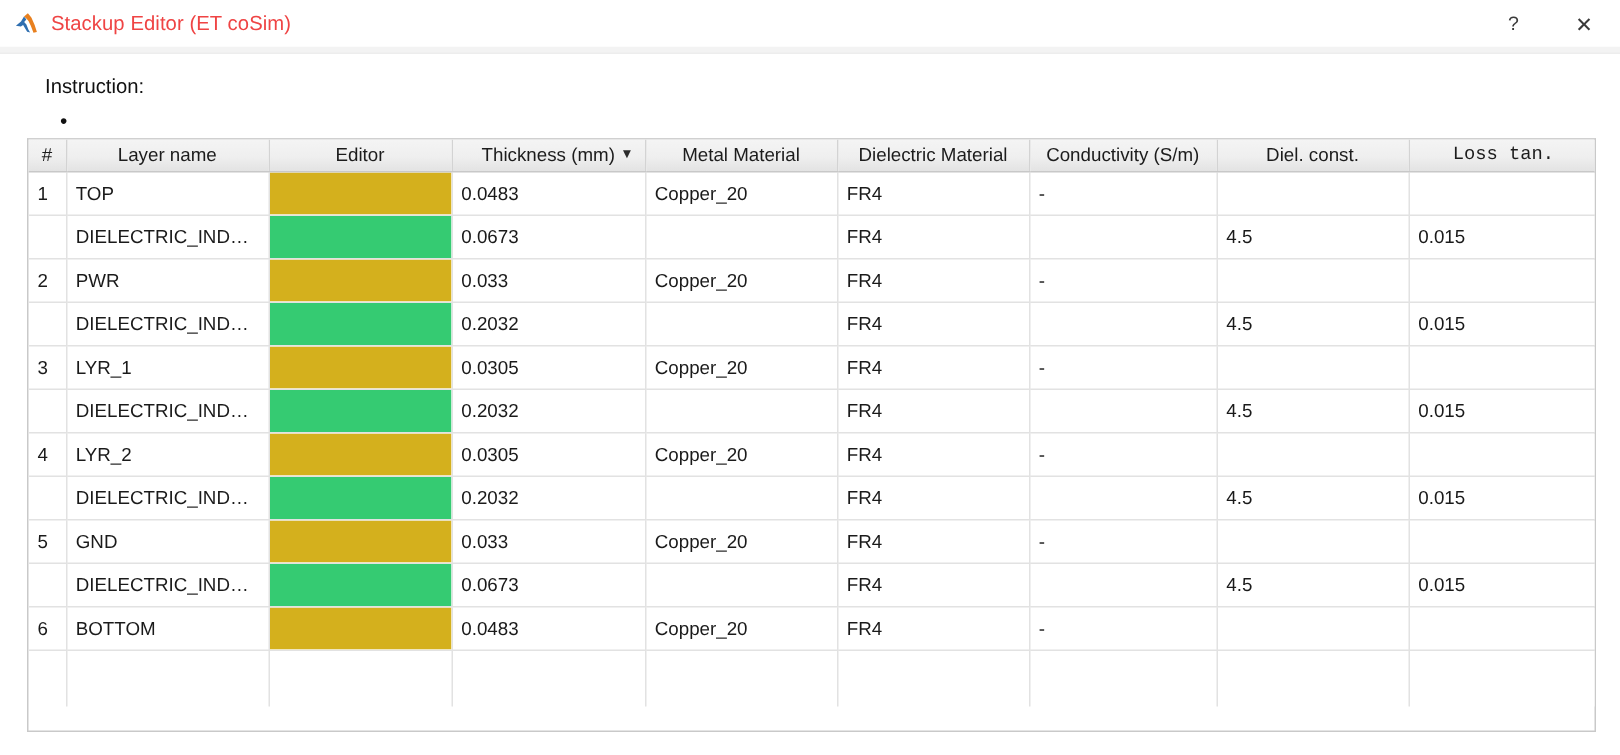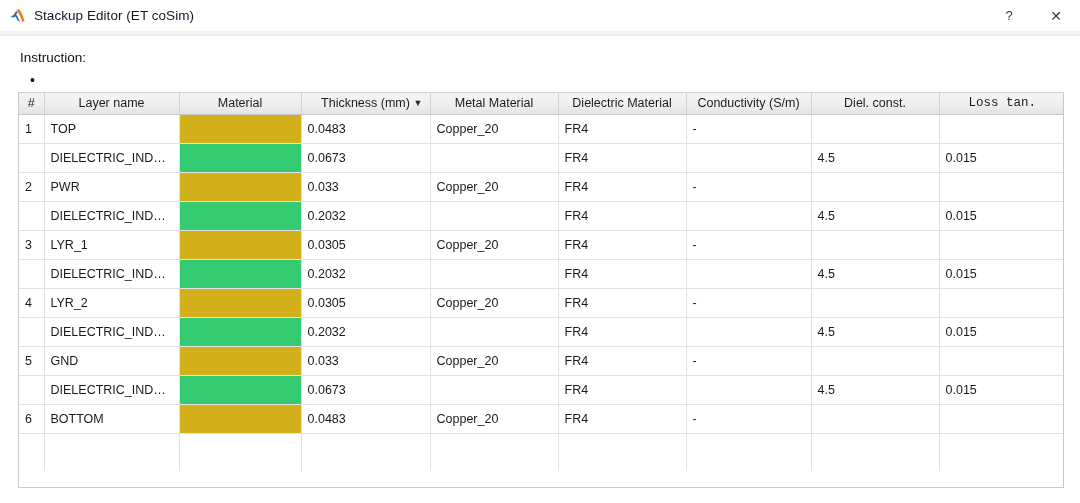--- a/index.html
+++ b/index.html
@@ -29,21 +29,21 @@
   }
   .title-icon {
     width: 16px;
     height: 16px;
     margin-right: 8px;
     flex: 0 0 auto;
     display: block;
   }
   .title-text {
     font-size: 13.5px;
-    color: #0f172a;
+    color: #ef4444;
     letter-spacing: 0.05px;
     white-space: nowrap;
   }
   .win-buttons {
     position: absolute;
     right: 0;
     top: 0;
     height: 31px;
     display: flex;
     align-items: stretch;
@@ -64,20 +64,21 @@
   }
   .titlebar-sep {
     height: 4px;
     background: #f3f3f3;
     border-bottom: 1px solid #ededed;
   }
 
   
   .content {
     padding: 0;
+    margin-left: 10px;
   }
   .instruction-head {
     margin: 14px 0 0 20px;
     font-size: 13.5px;
     color: #111;
   }
   .instruction-list {
     margin: 6px 0 0 0;
     padding: 0 0 0 44px;
     list-style: none;
@@ -232,21 +233,21 @@
       <col class="c-metal">
         <col class="c-diel">
         <col class="c-cond">
         <col class="c-dk">
         <col class="c-df">
     </colgroup>
     <thead>
       <tr>
         <th>#</th>
         <th>Layer name</th>
-        <th>Material</th>
+        <th>Editor</th>
         <th>
           <span>Thickness (mm)</span>
           <span class="sortmark">▼</span>
         </th>
         <th>Metal Material</th>
         <th>Dielectric Material</th>
         <th>Conductivity (S/m)</th>
         <th>Diel. const.</th>
         <th>Loss tan.</th>
       </tr>

